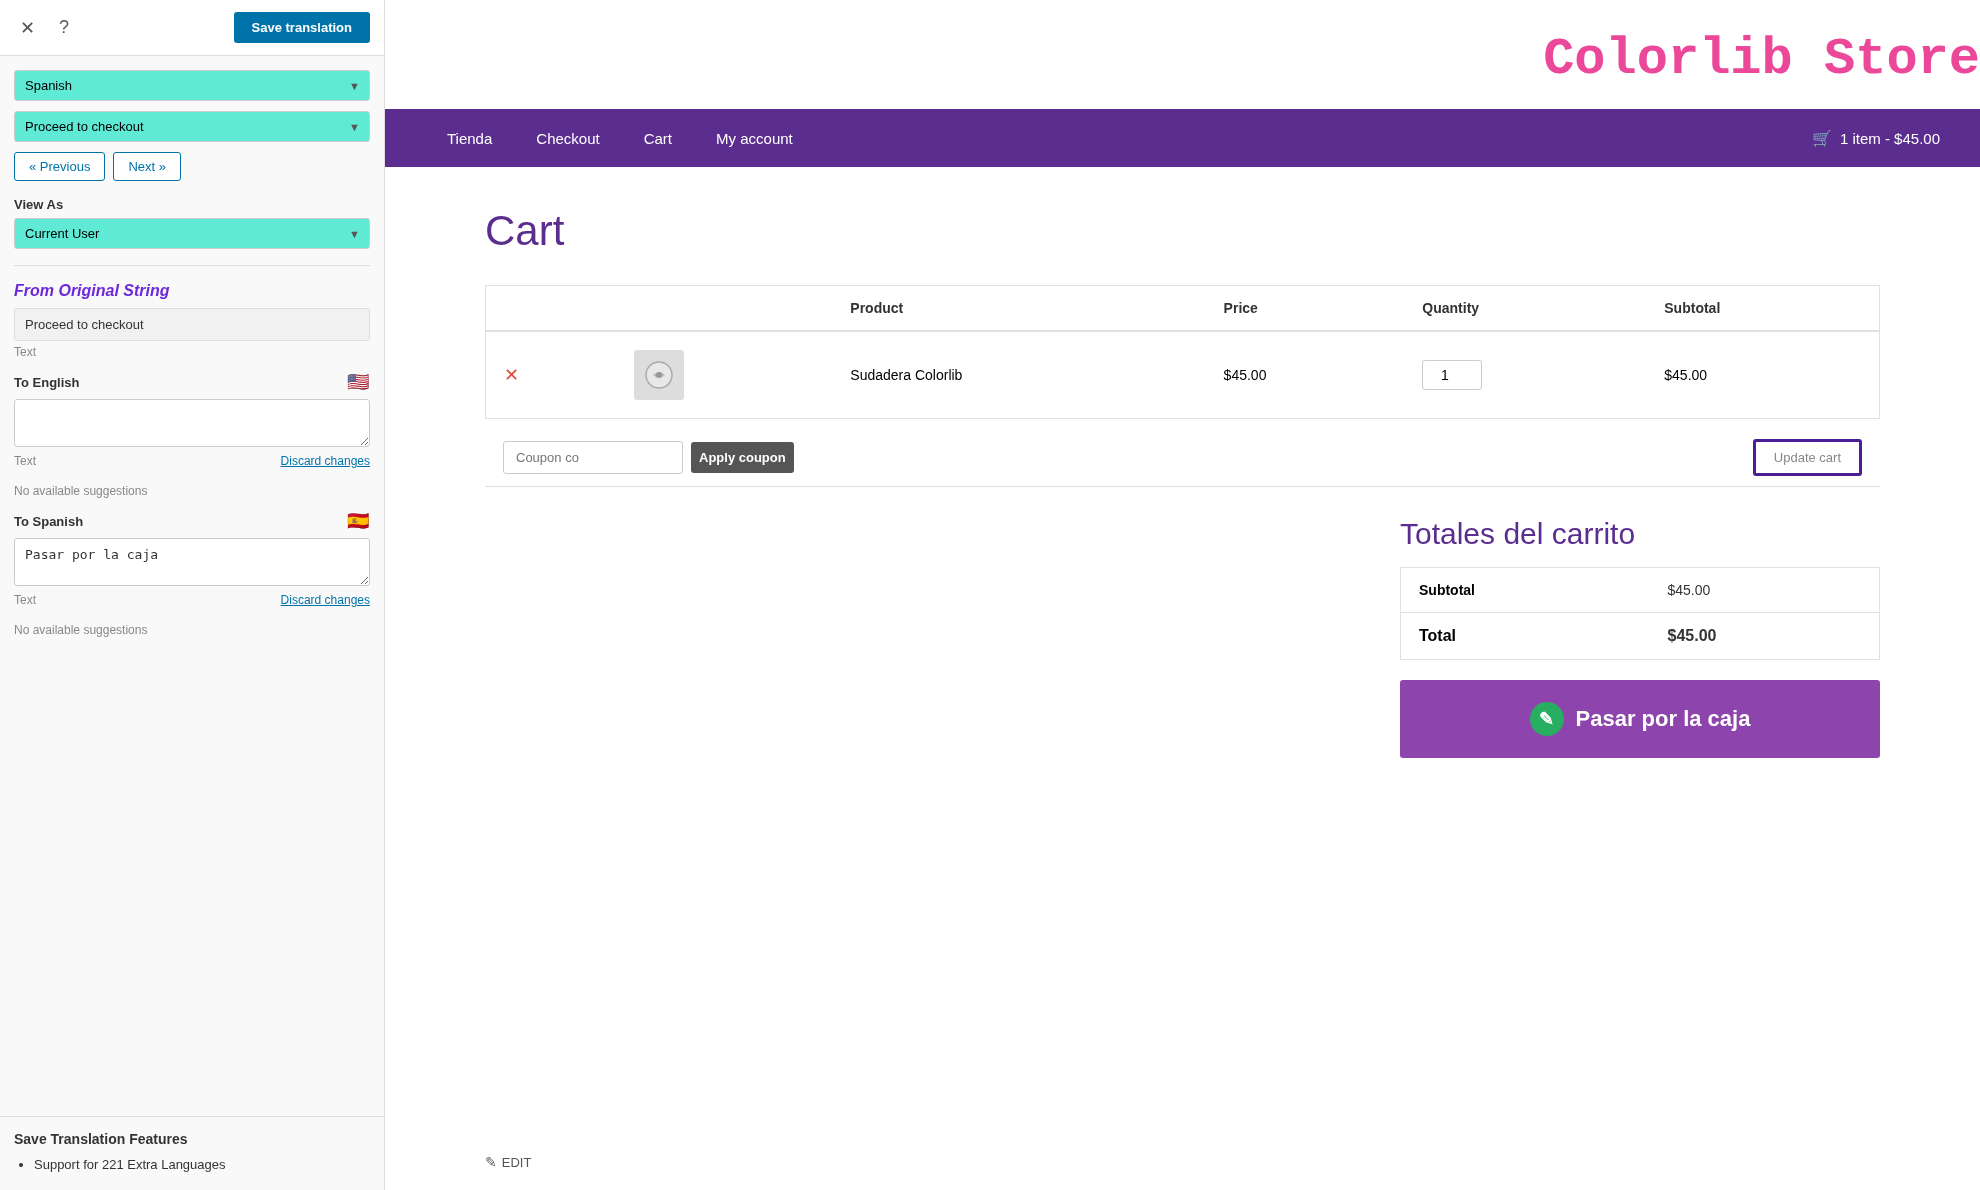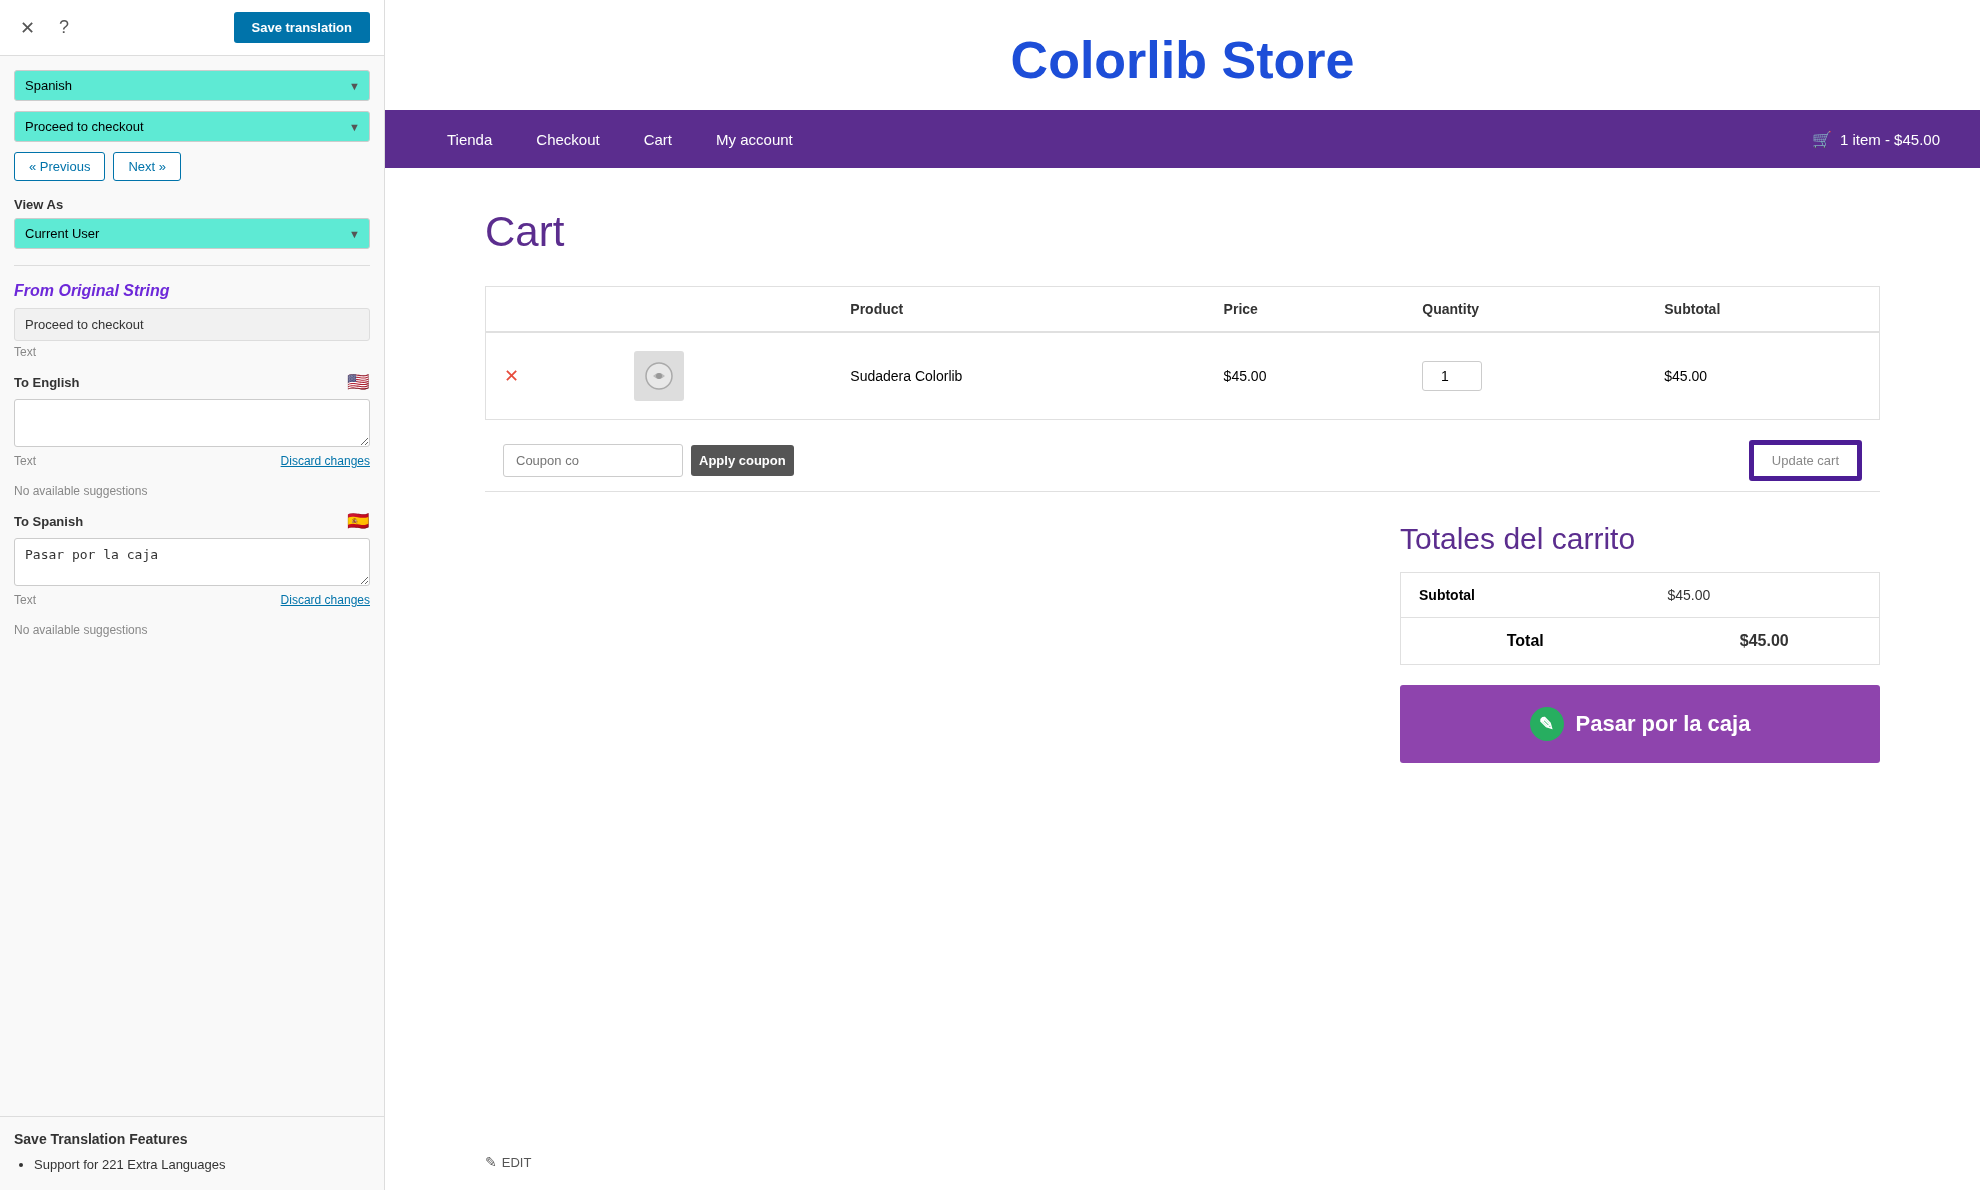--- a/index.html
+++ b/index.html
@@ -199,26 +199,26 @@
 
     
     #main-content {
       flex: 1;
       display: flex;
       flex-direction: column;
       background: #fff;
     }
 
     .site-title {
-      text-align: center;
+      text-align: right;
       font-size: 52px;
       font-weight: 700;
-      color: #1d4ed8;
+      color: #ec4899;
       padding: 30px 0 20px;
-      font-family: Liberation Sans, sans-serif;
+      font-family: Liberation Mono, monospace;
     }
 
     
     .top-nav {
       background: #5b2d8e;
       display: flex;
       align-items: center;
       padding: 0 40px;
       height: 58px;
     }
@@ -328,21 +328,21 @@
       padding: 8px 8px;
       border-radius: 3px;
       cursor: pointer;
       font-size: 13px;
       font-weight: 600;
     }
     .update-cart-btn {
       margin-left: auto;
       background: #fff;
       color: #888;
-      border: 5px solid #4c1d95;
+      border: 3px solid #4c1d95;
       padding: 8px 18px;
       border-radius: 3px;
       cursor: pointer;
       font-size: 13px;
     }
 
     
     .cart-totals-wrapper {
       display: flex;
       justify-content: flex-end;
@@ -370,21 +370,20 @@
     }
     .totals-table td:first-child {
       font-weight: 600;
     }
     .totals-table td:last-child {
       color: #333;
     }
     .total-row td {
       font-weight: 700;
       font-size: 16px;
-      text-align: center;
     }
 
     .checkout-btn {
       width: 100%;
       background: #8e44ad;
       color: #fff;
       border: none;
       padding: 22px 20px;
       font-size: 22px;
       font-weight: 600;

